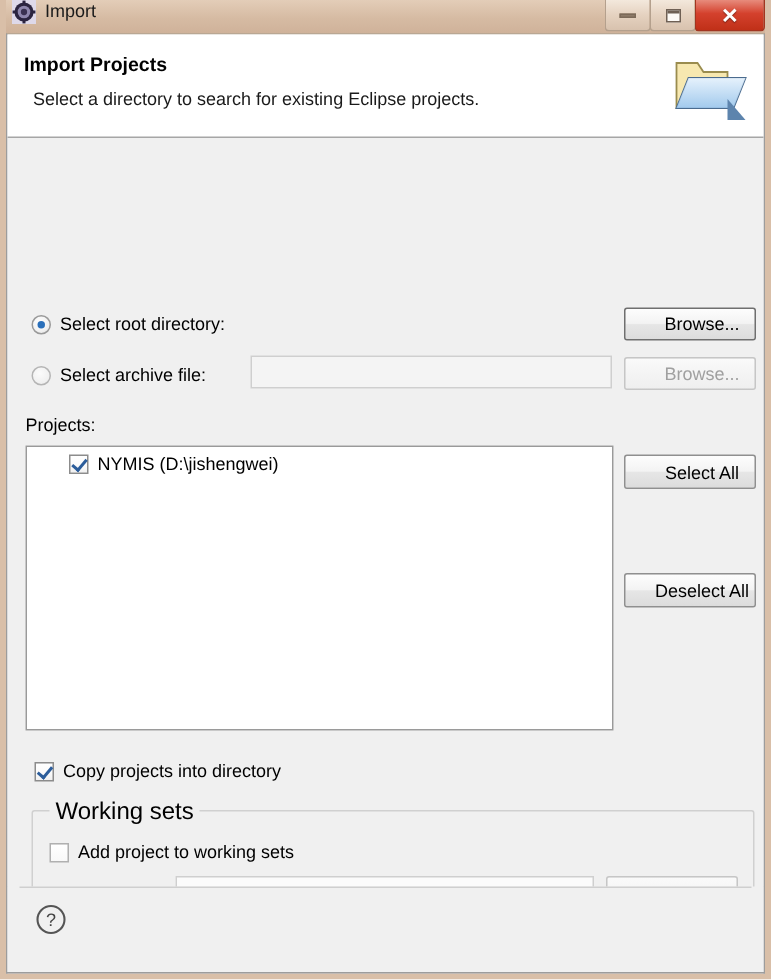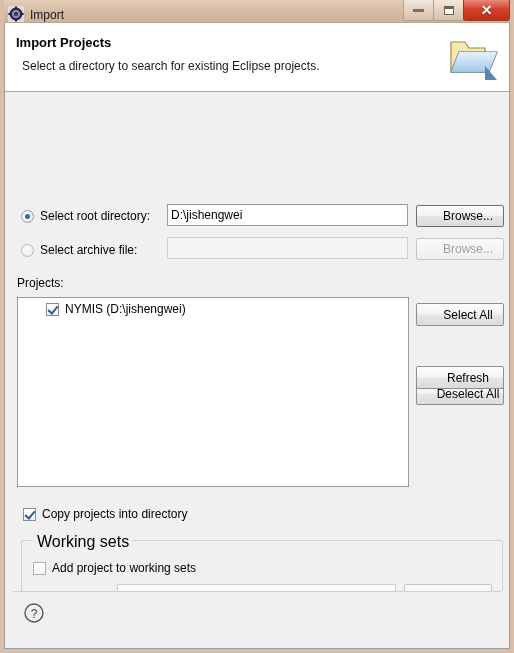--- a/index.html
+++ b/index.html
@@ -24,21 +24,21 @@
     box-sizing: border-box;
     background: #d9bfa8;
     padding: 0 4px 4px 4px;
   }
 
   
   #titlebar {
     position: relative;
     height: 22px;
     display: flex;
-    align-items: flex-end;
+    align-items: flex-start;
     background: linear-gradient(to bottom, #e3cdb8 0%, #d6bba3 55%, #cfb29a 100%);
   }
   .app-icon {
     width: 16px;
     height: 16px;
     margin-left: 4px;
     margin-right: 6px;
     flex: 0 0 auto;
   }
   #title-text {
@@ -396,23 +396,20 @@
         <path d="M46 38 L58 52 L46 52 Z" fill="#5d84ad"></path>
       </svg>
     </div>
 
     <div id="body">
 
       <div class="row" style="left:16px; top:117px;">
         <span class="radio on"></span>
         <span class="lbl">Select root directory:</span>
       </div>
-      <div class="textfield" style="left:162px; top:112px; width:241px; height:22px;">
-        <span>D:\jishengwei</span>
-      </div>
       <div class="btn" style="left:411px; top:113px; width:88px; height:22px; border-color:#6f6f6f;">Browse...</div>
 
       <div class="row" style="left:16px; top:151px;">
         <span class="radio off"></span>
         <span class="lbl">Select archive file:</span>
       </div>
       <div class="textfield disabled" style="left:162px; top:145px; width:241px; height:22px;">
         <span></span>
       </div>
       <div class="btn disabled" style="left:411px; top:146px; width:88px; height:22px;">Browse...</div>
@@ -420,21 +417,20 @@
       <div id="projects-label">Projects:</div>
       <div id="project-list">
         <div class="list-item">
           <span class="checkbox on"></span>
           <span class="lbl">NYMIS (D:\jishengwei)</span>
         </div>
       </div>
 
       <div class="btn" style="left:411px; top:211px; width:88px; height:23px;">Select All</div>
       <div class="btn" style="left:411px; top:242px; width:88px; height:23px;margin-top:48px;">Deselect All</div>
-      <div class="btn" style="left:411px; top:274px; width:88px; height:23px;">Refresh</div>
 
       <div class="row" style="left:18px; top:415px;">
         <span class="checkbox on"></span>
         <span class="lbl">Copy projects into directory</span>
       </div>
 
       <div id="working-sets-group"></div>
       <div id="working-sets-legend">Working sets</div>
 
       <div class="row" style="left:28px; top:469px;">

